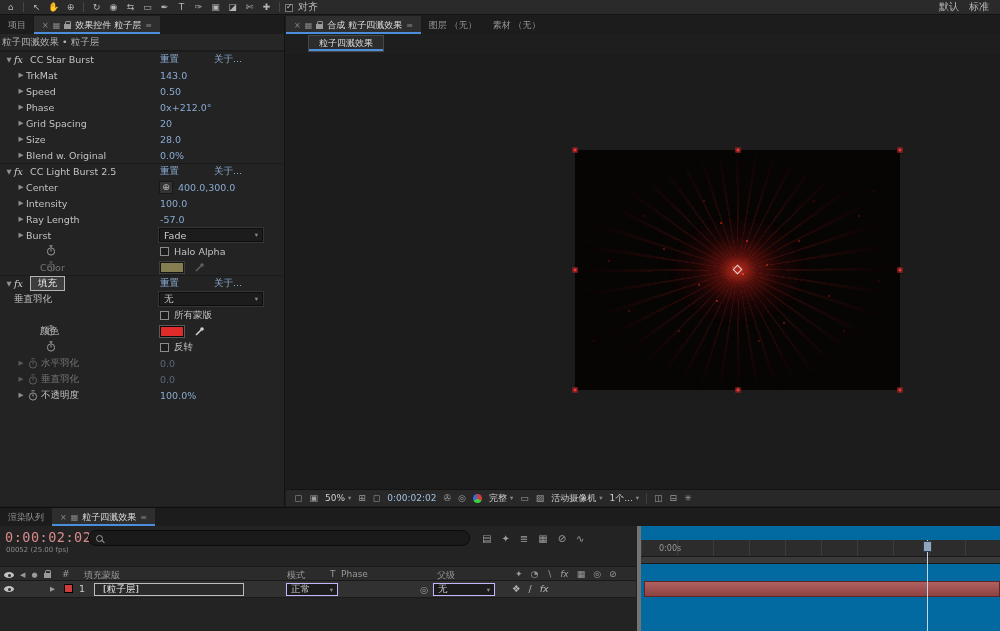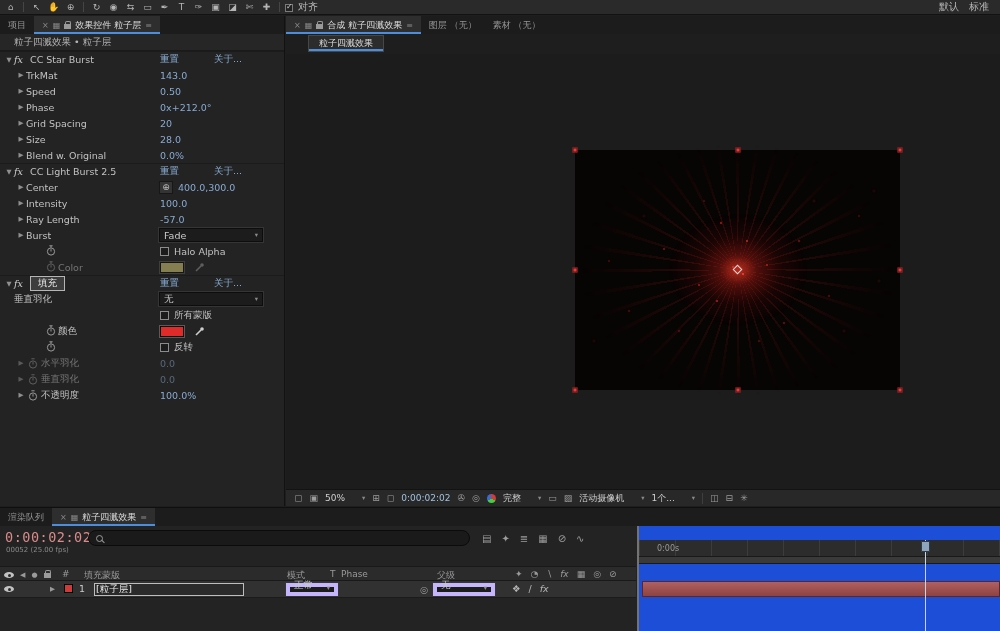--- a/index.html
+++ b/index.html
@@ -24,30 +24,30 @@
   .tab{display:flex;align-items:center;gap:4px;padding:0 8px;position:relative;white-space:nowrap}
   .tab.active{background:#2e2e2e;color:#dedede;box-shadow:inset 0 -2px 0 #4d8edc}
   .ticon{color:#8a8a8a;font-size:8px}
   .lock{width:7px;height:5px;background:#9a9a9a;position:relative;margin-top:2px;flex:none}
   .lock::before{content:"";position:absolute;top:-3px;left:1px;width:4px;height:3px;
     border:1px solid #9a9a9a;border-bottom:none;border-radius:2px 2px 0 0}
 
   
   #left{position:absolute;top:16px;left:0;width:285px;height:490px;background:#232323;
     border-right:1px solid #121212}
-  .breadcrumb{height:17px;display:flex;align-items:center;padding-left:14px;color:#b5b5b5;
+  .breadcrumb{height:17px;display:flex;align-items:center;padding-left:2px;color:#b5b5b5;
     border-bottom:1px solid #1a1a1a;background:#262626;font-size:9.5px}
   .ecrow{position:relative;height:16px;display:flex;align-items:center;font-size:9.5px;padding-left:4px}
   .ecrow.hdr{border-top:1px solid #1b1b1b}
   .tw{width:10px;text-align:center;color:#8f8f8f;font-size:6.5px;flex:none}
   .ind1 .tw{margin-left:12px}
   .fxb{font-style:italic;color:#d2d2d2;width:16px;flex:none;font-family:"DejaVu Serif",serif;font-size:9.5px}
   .elbl{color:#c2c2c2;white-space:nowrap}
   .ml10{margin-left:10px}
-  .ml58{margin-left:54px}
+  .ml58{margin-left:36px}
   .dim{opacity:.5}
   .val{position:absolute;left:160px;color:#88abd2}
   .linkreset{position:absolute;left:160px;color:#88abd2}
   .linkabout{position:absolute;left:214px;color:#88abd2}
   .dd{position:absolute;left:159px;width:104px;height:14px;background:#1c1c1c;
     border:1px solid #0d0d0d;box-shadow:0 0 0 1px #353535;display:flex;align-items:center;
     padding:0 4px;color:#cccccc}
   .dd .arr{margin-left:auto;color:#8a8a8a;font-size:6.5px}
   .cbx{position:absolute;left:160px;width:9px;height:9px;border:1px solid #8c8c8c;background:#1c1c1c}
   .cblab{position:absolute;left:174px;color:#c2c2c2}
@@ -81,21 +81,21 @@
     45px 52px 1px #6b140c,-60px 60px 1px #58110a,105px 60px 2px #3f0c06,-130px -10px 1px #470d07,
     140px 10px 2px #3a0b05,20px 70px 1px #50100a,-35px -70px 1px #4a0e08,75px -70px 2px #420c06,
     -95px -55px 2px #3c0b06,8px -30px 0 #9c2416,-22px 30px 0 #8a1d12,135px -80px 2px #350a05,
     -145px 70px 2px #330905,4px 3px 0 #d8402c,-6px -4px 0 #c23322}
   .marker{position:absolute;left:50%;top:50%;width:7px;height:7px;margin:-4px 0 0 -4px;
     transform:rotate(45deg);background:#b22a1e;border:1px solid #ddd}
   .handle{position:absolute;width:5px;height:5px;background:#e23c3c;border:1px solid #5d1010;
     transform:translate(-50%,-50%)}
   #vtb{position:absolute;left:0;right:0;bottom:0;height:17px;background:#282828;border-top:1px solid #131313;
     display:flex;align-items:center;gap:7px;padding:0 8px;font-size:9px;color:#bbb}
-  .vtb-dd{display:flex;align-items:center;gap:17px;color:#cfcfcf}
+  .vtb-dd{display:flex;align-items:center;gap:3px;color:#cfcfcf}
   .vtb-dd .arr{font-size:6.5px;color:#8a8a8a}
   .vtb-icon{color:#9c9c9c;font-size:9px;line-height:1}
   .vtb-sep{width:1px;height:11px;background:#3e3e3e}
   .vtc{color:#9fc1de}
   .chan{width:9px;height:9px;border-radius:50%;
     background:conic-gradient(#d23b3b 0 120deg,#3bd23b 120deg 240deg,#3b6bd2 240deg 360deg)}
 
   
   #tl{position:absolute;left:0;right:0;top:507px;bottom:0;background:#232323;border-top:1px solid #0f0f0f}
   #tl-left{position:absolute;left:0;top:18px;bottom:0;width:636px;background:#232323}
@@ -111,26 +111,26 @@
     color:#9d9d9d;font-size:10px}
   .tl-header{position:absolute;left:0;right:0;top:40px;height:15px;background:#2b2b2b;
     border-top:1px solid #191919;border-bottom:1px solid #191919;font-size:9px;color:#9a9a9a}
   .tl-header>span,.tl-row>span{position:absolute;top:2px}
   .av{left:4px;display:flex;gap:6px;align-items:center}
   .eye{width:10px;height:6px;border-radius:50%;background:#c2c2c2;position:relative;flex:none}
   .eye::after{content:"";position:absolute;left:3.5px;top:1.5px;width:3px;height:3px;border-radius:50%;background:#2a2a2a}
   .tl-row{position:absolute;left:0;right:0;top:55px;height:17px;background:#313131;
     border-bottom:1px solid #1b1b1b;font-size:9.5px;color:#cccccc}
   .chip{width:9px;height:9px;background:#cf3a3a;border:1px solid #000}
-  .namebox{border:1px solid #bdbdbd;background:#2a2a2a;color:#ececec;padding:0 1px;height:13px;
+  .namebox{border:1px solid #bdbdbd;background:#2a2a2a;color:#ececec;padding:0 8px;height:13px;
     display:inline-flex;align-items:center;width:150px}
-  .tdd{background:#1c1c1c;border:4px solid #c4b5fd;box-shadow:0 0 0 1px #353535;height:13px;
-    display:inline-flex;align-items:flex-end;padding:0 4px;color:#cccccc}
+  .tdd{background:#1c1c1c;border:1px solid #c4b5fd;box-shadow:0 0 0 1px #353535;height:13px;
+    display:inline-flex;align-items:center;padding:0 4px;color:#cccccc}
   .tdd .arr{margin-left:auto;color:#8a8a8a;font-size:6.5px}
-  #tl-right{position:absolute;left:637px;top:18px;right:0;bottom:0;background:#1d4ed8;border-left:2px solid #737373}
+  #tl-right{position:absolute;left:637px;top:18px;right:0;bottom:0;background:#0369a1;border-left:4px solid #737373}
   .ruler{position:absolute;left:0;right:0;top:14px;height:17px;background:#2c2c2c;border-bottom:1px solid #191919;
     background-image:repeating-linear-gradient(90deg,#3c3c3c 0 1px,transparent 1px 36px)}
   .ruler-label{position:absolute;left:18px;top:4px;font-size:8px;color:#9a9a9a}
   .workarea{position:absolute;left:0;right:0;top:31px;height:7px;background:#3a3a3a;border-bottom:1px solid #191919}
   .redbar{position:absolute;left:3px;right:0;top:55px;height:16px;
     background:linear-gradient(#b06060,#8e4242);border:1px solid #5d2626}
   .cti{position:absolute;left:286px;top:14px;bottom:0;width:1px;background:#c7d4e2;z-index:3}
   .cti-head{position:absolute;left:282px;top:15px;width:9px;height:11px;background:#8fa5bd;
     border:1px solid #2d3a47;border-radius:1px;z-index:4}
 </style>

